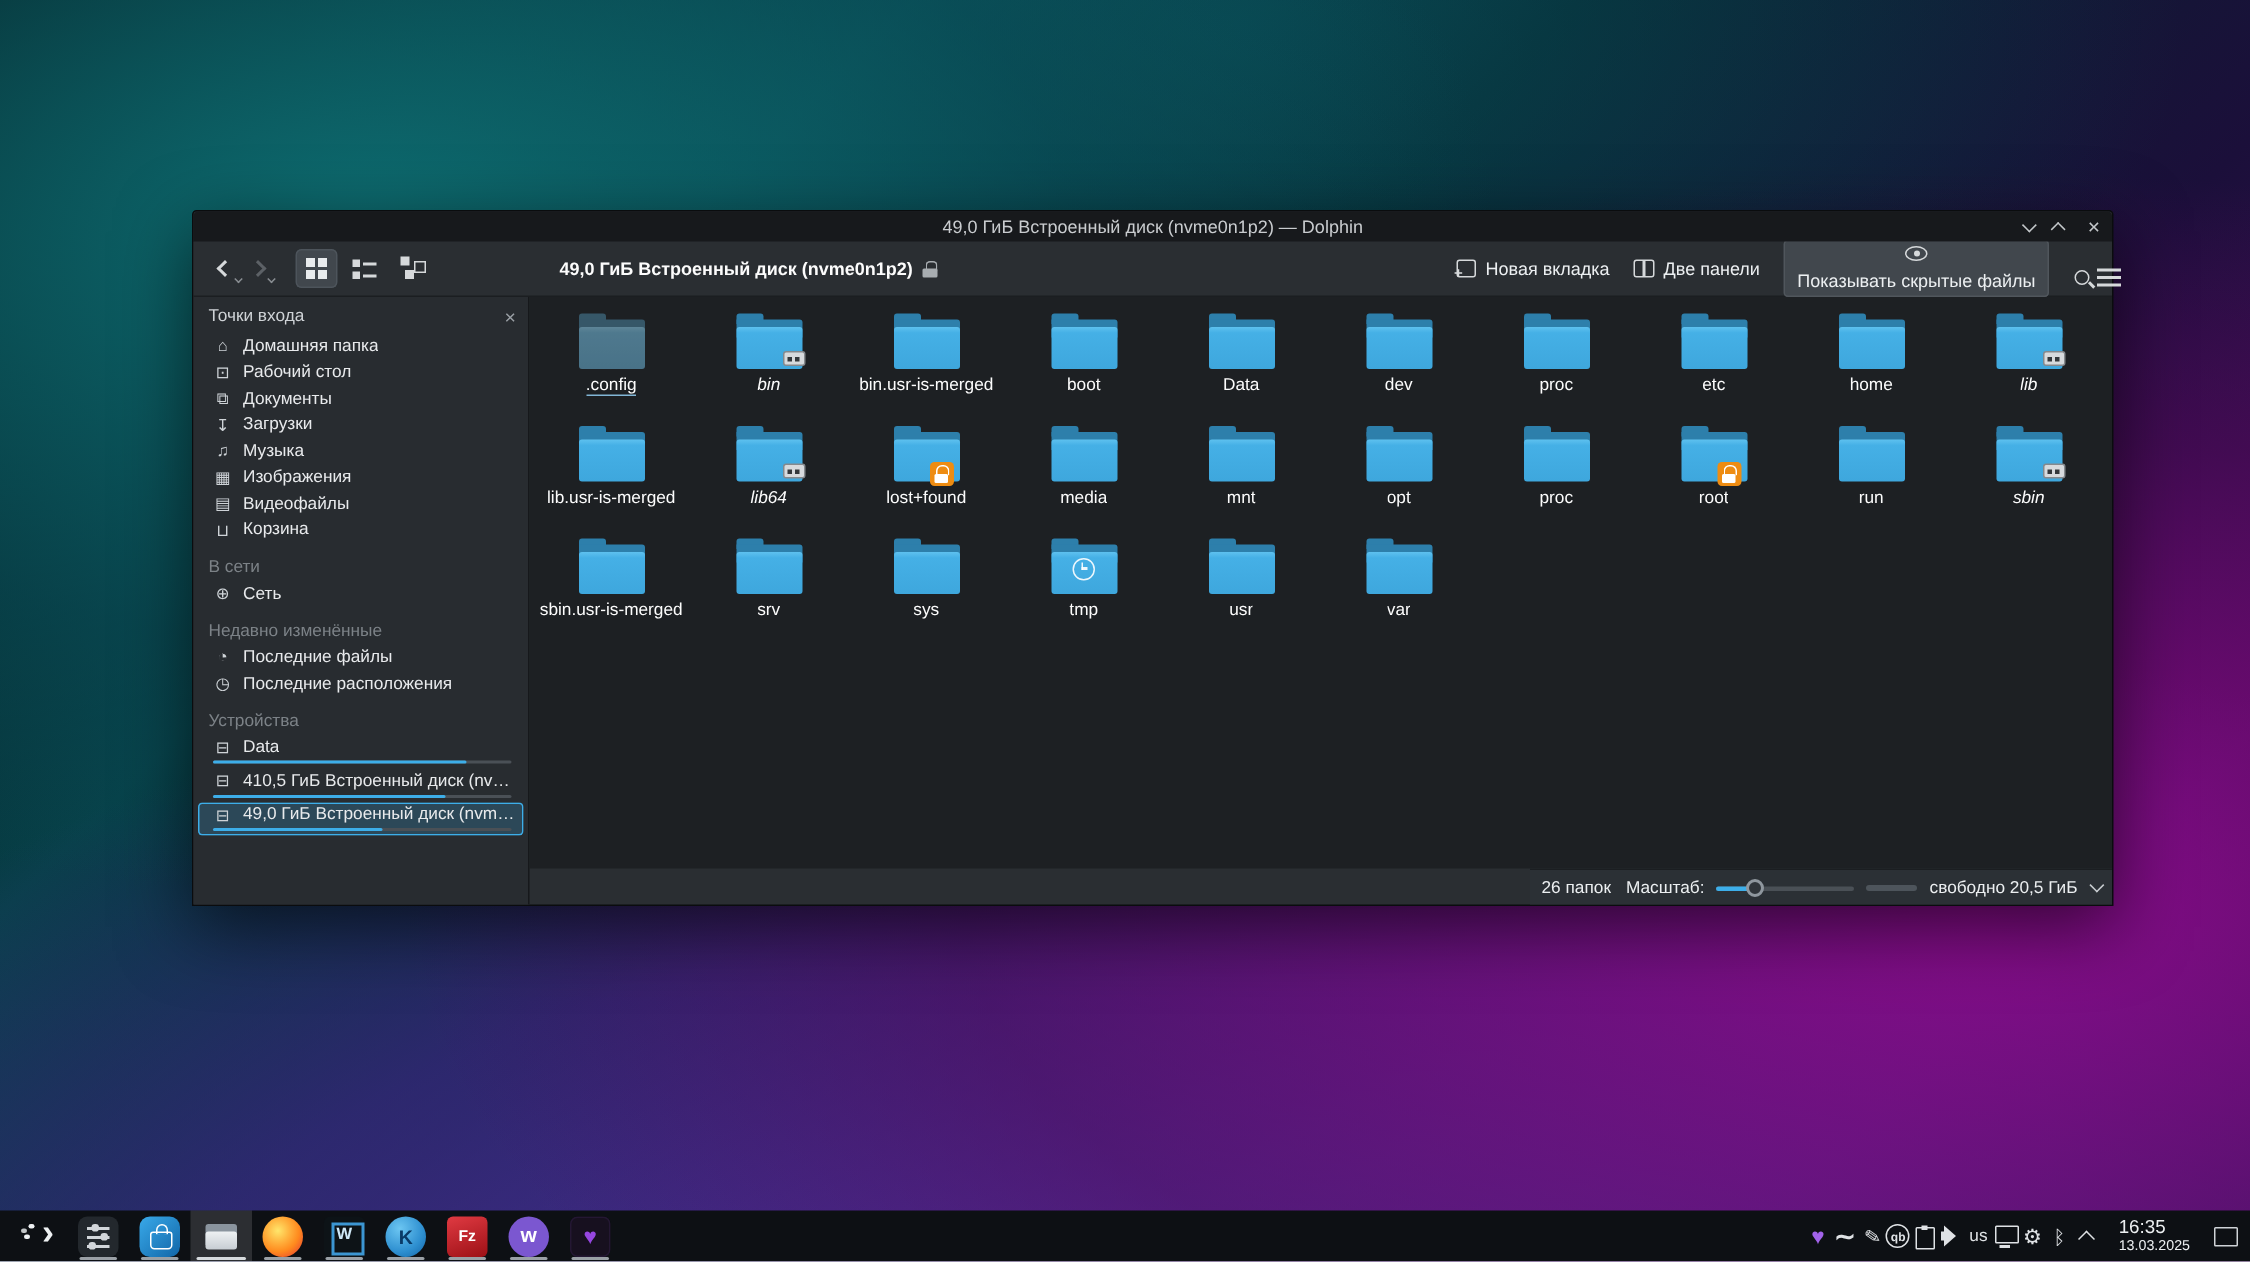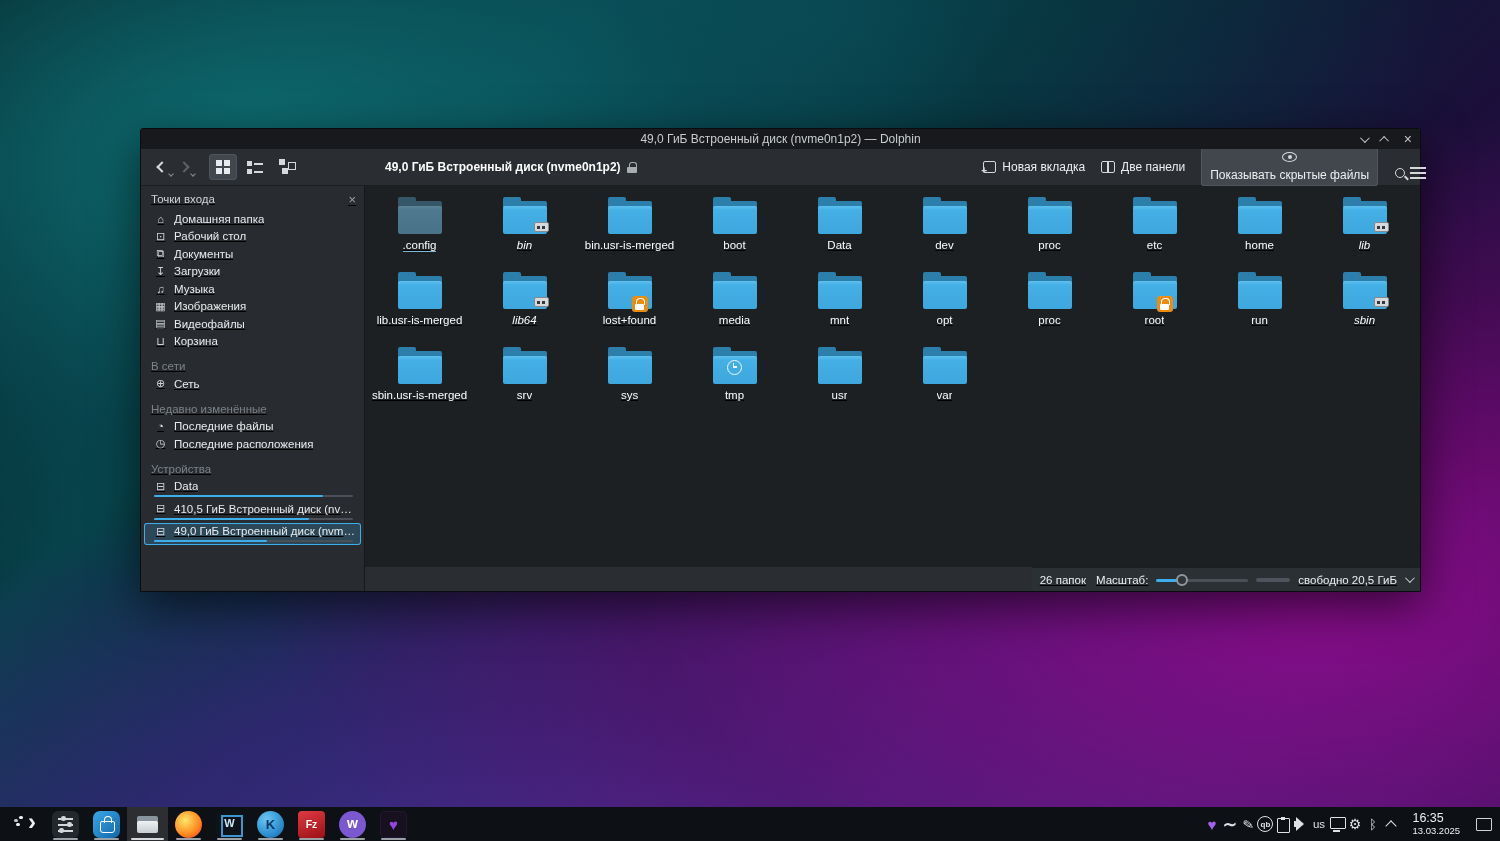--- a/index.html
+++ b/index.html
@@ -6,23 +6,23 @@
   html,body { width:1500px; height:841px; overflow:hidden; font-family:"Liberation Sans",sans-serif; }
   #desktop { position:relative; width:1500px; height:841px; overflow:hidden;
     background:
       radial-gradient(1050px 620px at 16% 18%, rgba(14,112,116,.95) 0%, rgba(10,80,90,.55) 45%, rgba(0,0,0,0) 72%),
       radial-gradient(900px 520px at 55% 2%, rgba(10,90,100,.55) 0%, rgba(0,0,0,0) 70%),
       radial-gradient(1500px 700px at 88% 72%, rgba(146,10,140,.85) 0%, rgba(90,8,95,.5) 45%, rgba(0,0,0,0) 70%),
       radial-gradient(1700px 800px at 60% 118%, rgba(92,59,180,.95) 0%, rgba(70,40,150,.6) 50%, rgba(0,0,0,0) 75%),
       linear-gradient(135deg, #020809 0%, #074048 26%, #06242e 45%, #1b0f3a 68%, #3a0d52 85%, #0a0312 100%);
   }
   
-  #win { position:absolute; left:128px; top:128px; width:1281px; height:464px;
+  #win { position:absolute; left:128px; top:140px; width:1281px; height:464px;
     display:flex; flex-direction:column; border:1px solid #0a0c0e; border-radius:3px 3px 0 0;
-    box-shadow:0 14px 48px rgba(0,0,0,.6); background:#2a2e32;margin-left:12px; }
+    box-shadow:0 14px 48px rgba(0,0,0,.6); background:#2a2e32; }
   #titlebar { height:20px; background:#17191c; display:flex; align-items:center; justify-content:center;
     position:relative; color:#c9cccf; font-size:12px; border-radius:3px 3px 0 0; }
   .winctl { position:absolute; right:8px; top:0; height:20px; display:flex; align-items:center; gap:15px; }
   .chev { width:7px; height:7px; border-right:1.6px solid #c3c7ca; border-bottom:1.6px solid #c3c7ca; display:inline-block; }
   .chev.down { transform:rotate(45deg) translateY(-2px); }
   .chev.up { transform:rotate(-135deg) translateY(-2px); }
   .xglyph { color:#c3c7ca; font-size:14px; line-height:14px; }
   
   #toolbar { height:37px; background:#2a2e32; border-bottom:1px solid #1b1e21;
     display:flex; align-items:center; padding:0 10px; color:#eceff1; font-size:12px; }
@@ -55,21 +55,21 @@
   #hiddenbtn { background:#41474d; box-shadow:inset 0 0 0 1px #50565c; border-radius:3px; padding:4px 9px;flex-direction:column; }
   .ic-eye { position:relative; width:15px; height:10px; }
   .ic-eye::before { content:""; position:absolute; inset:0; border:1.5px solid #d6d9db; border-radius:50%; }
   .ic-eye::after { content:""; position:absolute; left:5.5px; top:3px; width:4px; height:4px; background:#d6d9db; border-radius:50%; }
   .ic-search { position:relative; width:15px; height:15px; }
   .ic-search::before { content:""; position:absolute; left:1px; top:1px; width:8px; height:8px; border:1.7px solid #d6d9db; border-radius:50%; }
   .ic-search::after { content:""; position:absolute; left:9.5px; top:9.5px; width:5px; height:1.8px; background:#d6d9db; transform:rotate(45deg); }
   .ic-menu { position:relative; width:16px; height:12px; }
   .ic-menu::before { content:""; position:absolute; left:0; top:0; width:16px; height:2px; background:#d6d9db; box-shadow:0 5px 0 #d6d9db, 0 10px 0 #d6d9db; }
   
-  #winbody { flex:1; display:flex; min-height:0;text-decoration:underline; }
+  #winbody { flex:1; display:flex; min-height:0; }
   #places { width:224px; background:#282c30; border-right:1px solid #16181b; display:flex; flex-direction:column; padding-top:4px; font-size:11.5px; }
   #places-header { display:flex; align-items:center; padding:3px 8px 5px 10px; color:#cfd3d6; }
   #places-close { margin-left:auto; color:#9aa0a5; font-size:13px; line-height:11px; }
   .side-header { color:#7c8287; padding:10px 10px 3px 10px; }
   .sideitem { padding:1px 6px 1px 10px; margin:0 3px; border-radius:3px; color:#e8eaec; }
   .sideitem.selected { background:rgba(61,174,233,.22); box-shadow:inset 0 0 0 1px #3daee9; }
   .srow { display:flex; align-items:center; gap:7px; height:15.5px; }
   .sicon { width:13px; text-align:center; font-size:11px; color:#ced3d7; flex:none; }
   .slabel { white-space:nowrap; overflow:hidden; text-overflow:ellipsis; }
   .ubar { height:2px; background:#4a5056; margin:1px 2px 2px 0; border-radius:1px; }

